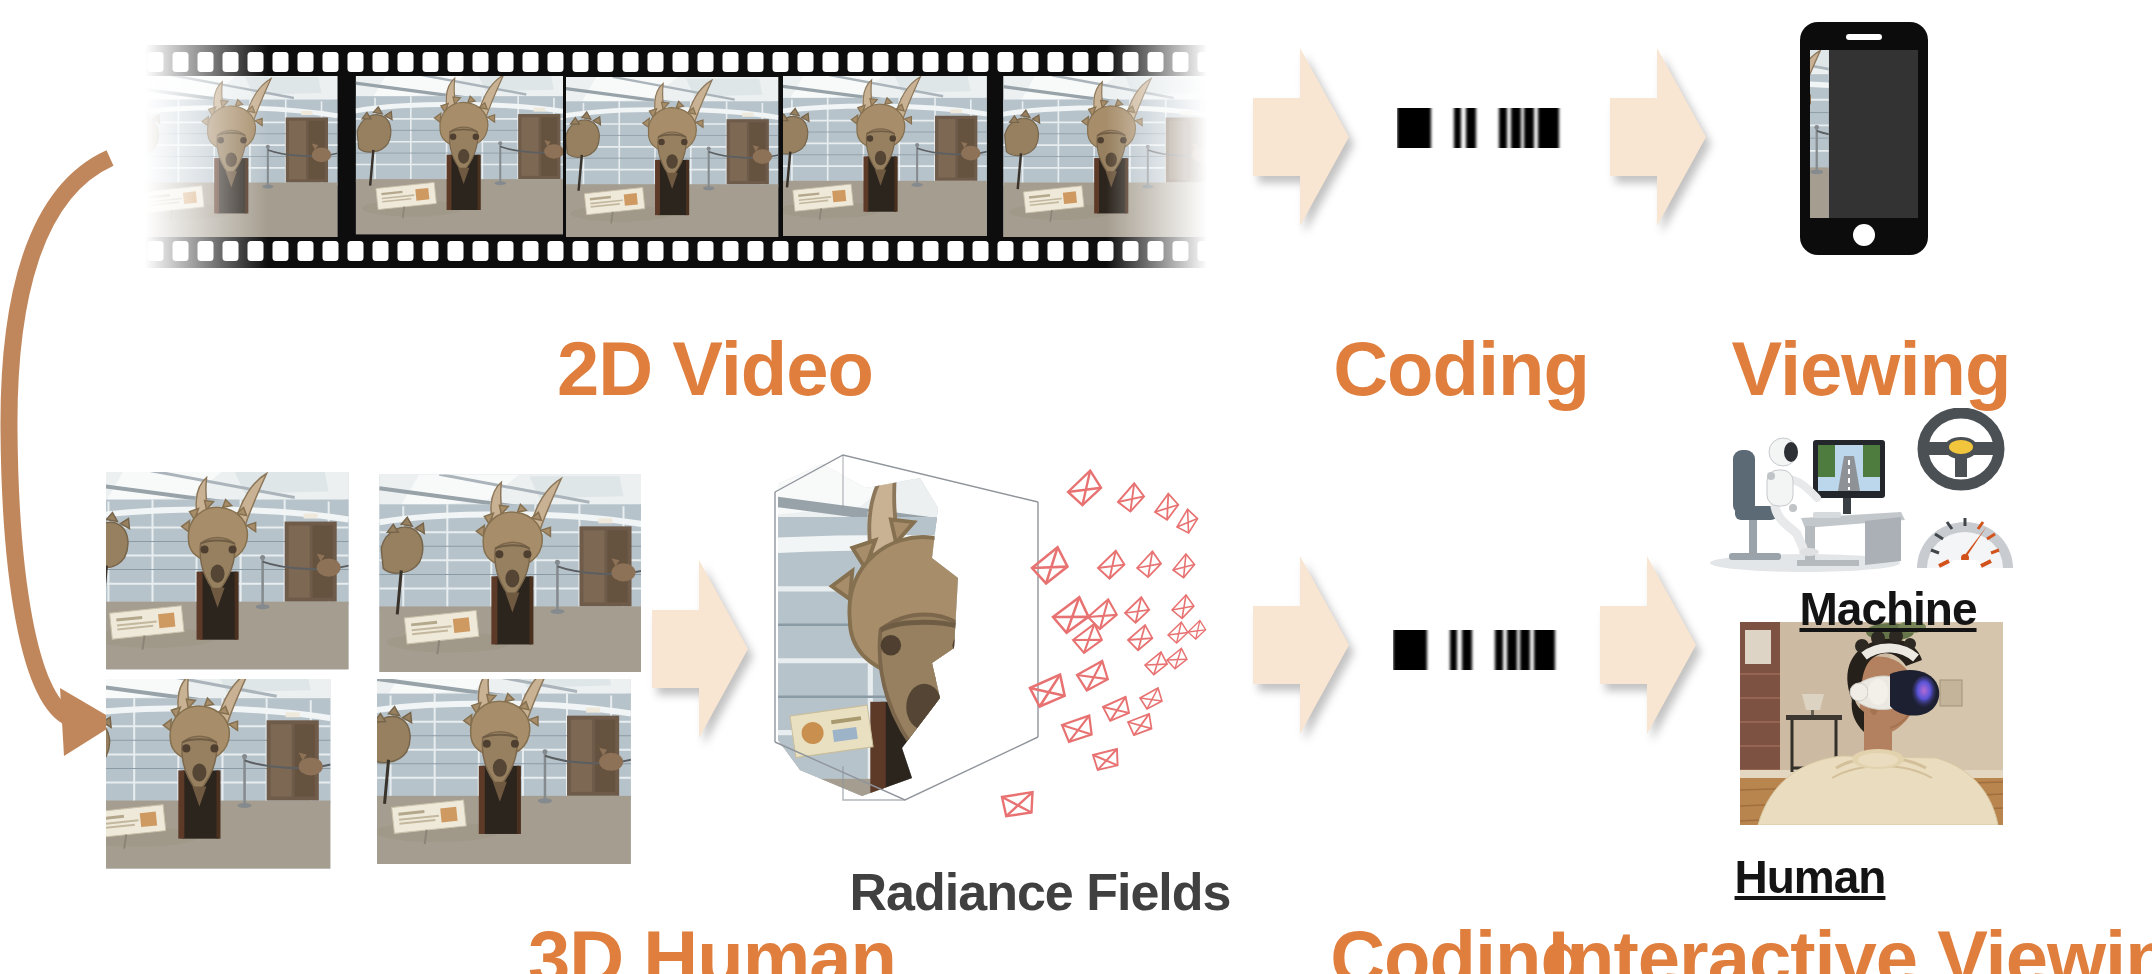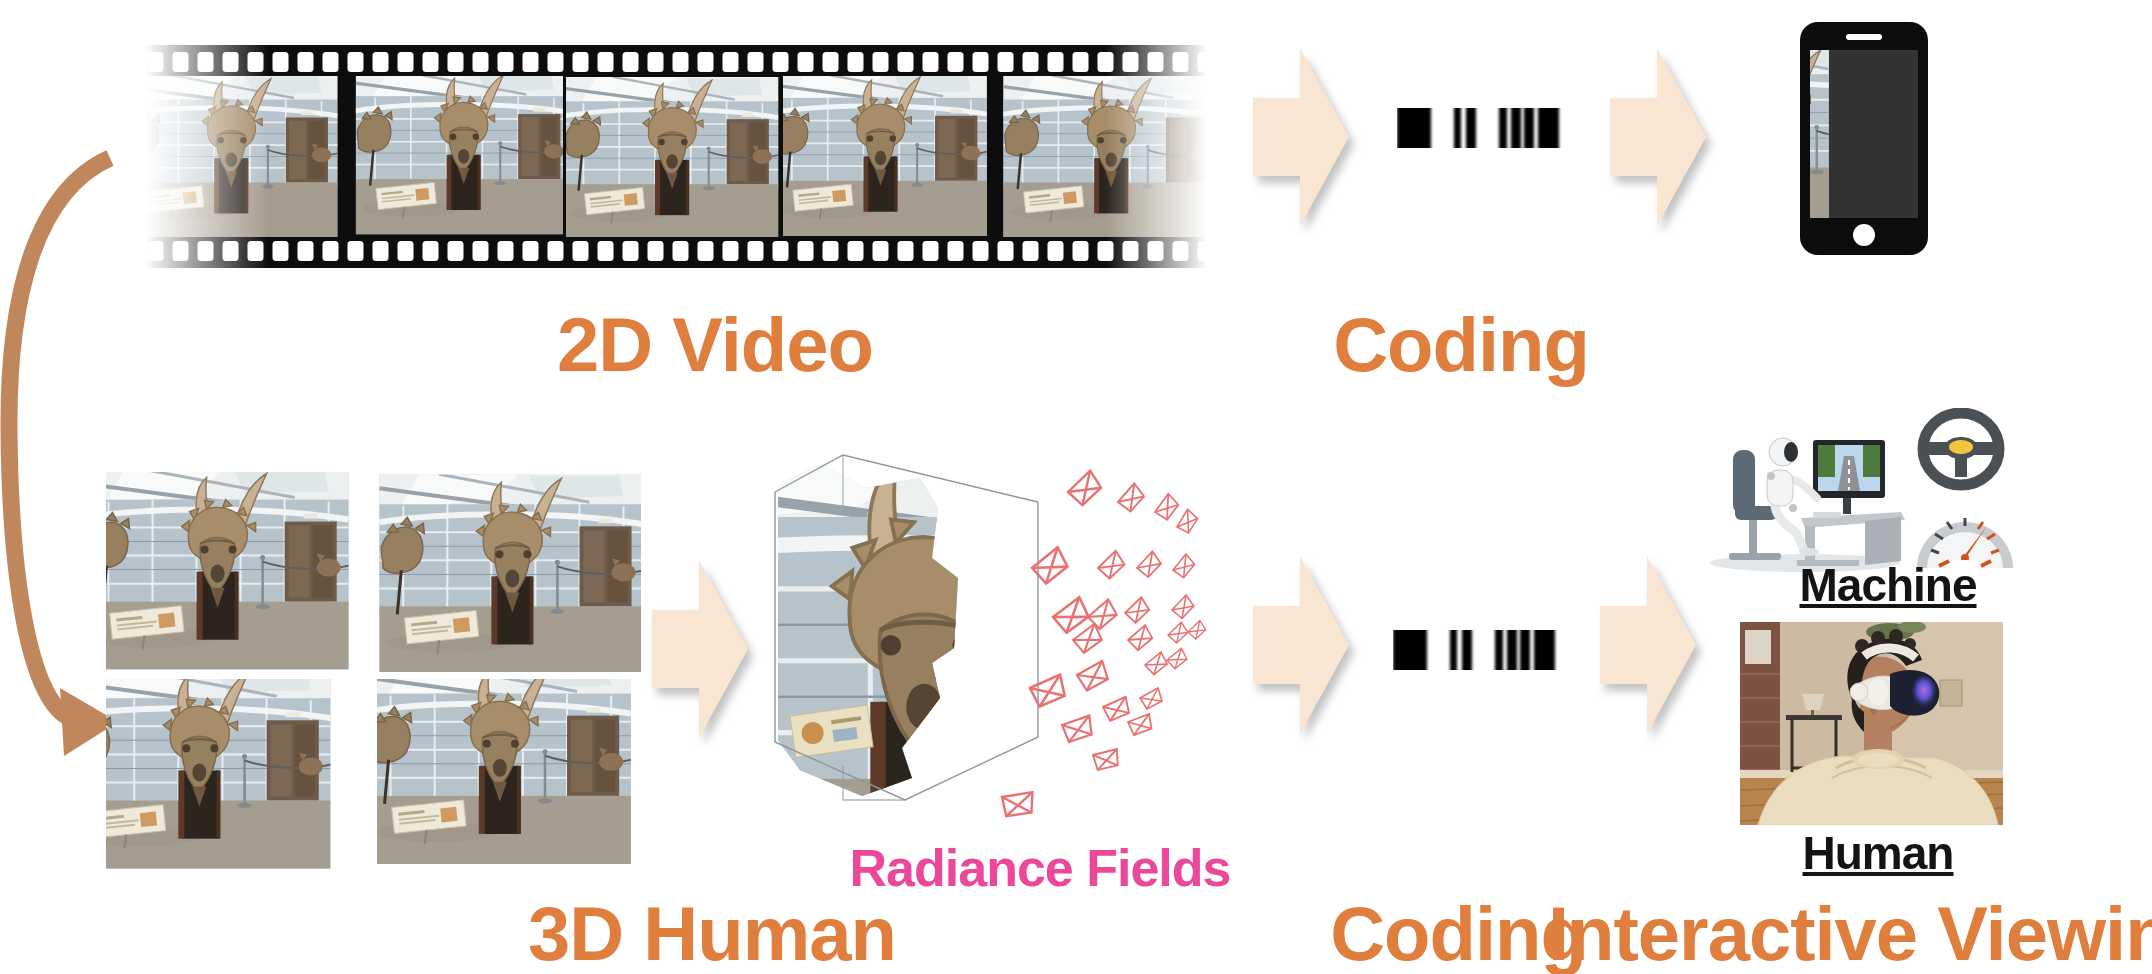--- a/index.html
+++ b/index.html
@@ -1,22 +1,22 @@
 <!DOCTYPE html>
 <html><head>
 <meta charset="utf-8">
 <style>
   html,body{margin:0;padding:0;background:#ffffff;}
   .canvas{position:relative;width:2152px;height:974px;background:#fff;overflow:hidden;
           font-family:"Liberation Sans",sans-serif;}
   .abs{position:absolute;}
   .lbl{position:absolute;transform:translate(-50%,-50%);white-space:nowrap;font-weight:700;
-       letter-spacing:-1px;line-height:1;}
+       letter-spacing:-1px;line-height:1;margin-top:24px;}
   .lbl-orange{font-size:76px;color:#DF7E3D;}
-  .lbl-black-lg{font-size:52px;color:#ec4899;}
+  .lbl-black-lg{font-size:52px;color:#404040;}
   .lbl-black-md{font-size:46px;color:#141414;text-decoration:underline;}
   .shadowed{filter:drop-shadow(5px 7px 4px rgba(120,120,120,.45));}
   
   .film-strip{left:118px;top:45px;width:1098px;height:223px;background:#0d0d0d;border-radius:6px;}
   .film-frames{position:absolute;left:0;top:31px;width:1098px;height:161px;display:flex;gap:3px;
                padding-left:14px;box-sizing:border-box;background:#0d0d0d;}
   .film-frames svg{width:214px;height:161px;flex:0 0 auto;}
   .sprockets{position:absolute;left:0;width:1098px;height:28px;}
   .sprockets.top{top:3px;} .sprockets.bot{bottom:3px;}
   .fade-left{left:0;top:0;width:150px;height:223px;
@@ -192,20 +192,21 @@
     <div class="screen">
       <svg viewBox="86 -4 104 176" preserveAspectRatio="xMidYMid slice">
           <use href="#museum"></use>
         </svg>
     </div>
     <div class="homebtn"></div>
   </div>
 
   <div class="lbl lbl-orange" style="left:715px;top:345px">2D Video</div>
   <div class="lbl lbl-orange" style="left:1461px;top:345px">Coding</div>
+  <div class="lbl lbl-orange" style="left:1871px;top:345px">Viewing</div>
 
   <div class="abs grid2x2">
     <svg viewBox="18 2 222 168" preserveAspectRatio="xMidYMid slice">
         <use href="#museum"></use>
       </svg>
     <svg viewBox="-2 -2 222 168" preserveAspectRatio="xMidYMid slice">
         <use href="#museum"></use>
       </svg>
     <svg viewBox="30 8 200 152" preserveAspectRatio="xMidYMid slice">
         <use href="#museum"></use>
@@ -384,21 +385,21 @@
       <circle cx="170" cy="22" r="6" fill="#2e2822"></circle>
     <path d="M124,34 C140,22 162,24 176,36" stroke="#ece9e3" stroke-width="9" fill="none"></path>
     <path d="M118,62 C130,54 146,52 154,56 L154,86 C140,90 126,86 118,80 Z" fill="#ebe8e2" stroke="#d2cec6"></path>
     <circle cx="119" cy="70" r="9" fill="#f0ede7" stroke="#d2cec6"></circle>
     <ellipse cx="138" cy="70" rx="10" ry="13" fill="#f3f0ea"></ellipse>
     <path d="M150,52 C170,44 192,48 198,64 C202,76 196,88 184,92 C172,96 156,92 150,84 Z" fill="#1d2030"></path>
     <ellipse cx="184" cy="70" rx="12" ry="16" fill="url(#vrglow)"></ellipse>
   </svg>
 
   <div class="lbl lbl-black-md" style="left:1888px;top:585px">Machine</div>
-  <div class="lbl lbl-black-md" style="left:1878px;top:853px">Human</div>
+  <div class="lbl lbl-black-md" style="left:1810px;top:853px">Human</div>
 
   <div class="lbl lbl-black-lg" style="left:1040px;top:868px">Radiance Fields</div>
 
   <div class="lbl lbl-orange" style="left:712px;top:934px">3D Human</div>
   <div class="lbl lbl-orange" style="left:1458px;top:934px">Coding</div>
   <div class="lbl lbl-orange" style="left:1882px;top:934px">Interactive Viewing</div>
 
 </div>
 
 </body></html>

